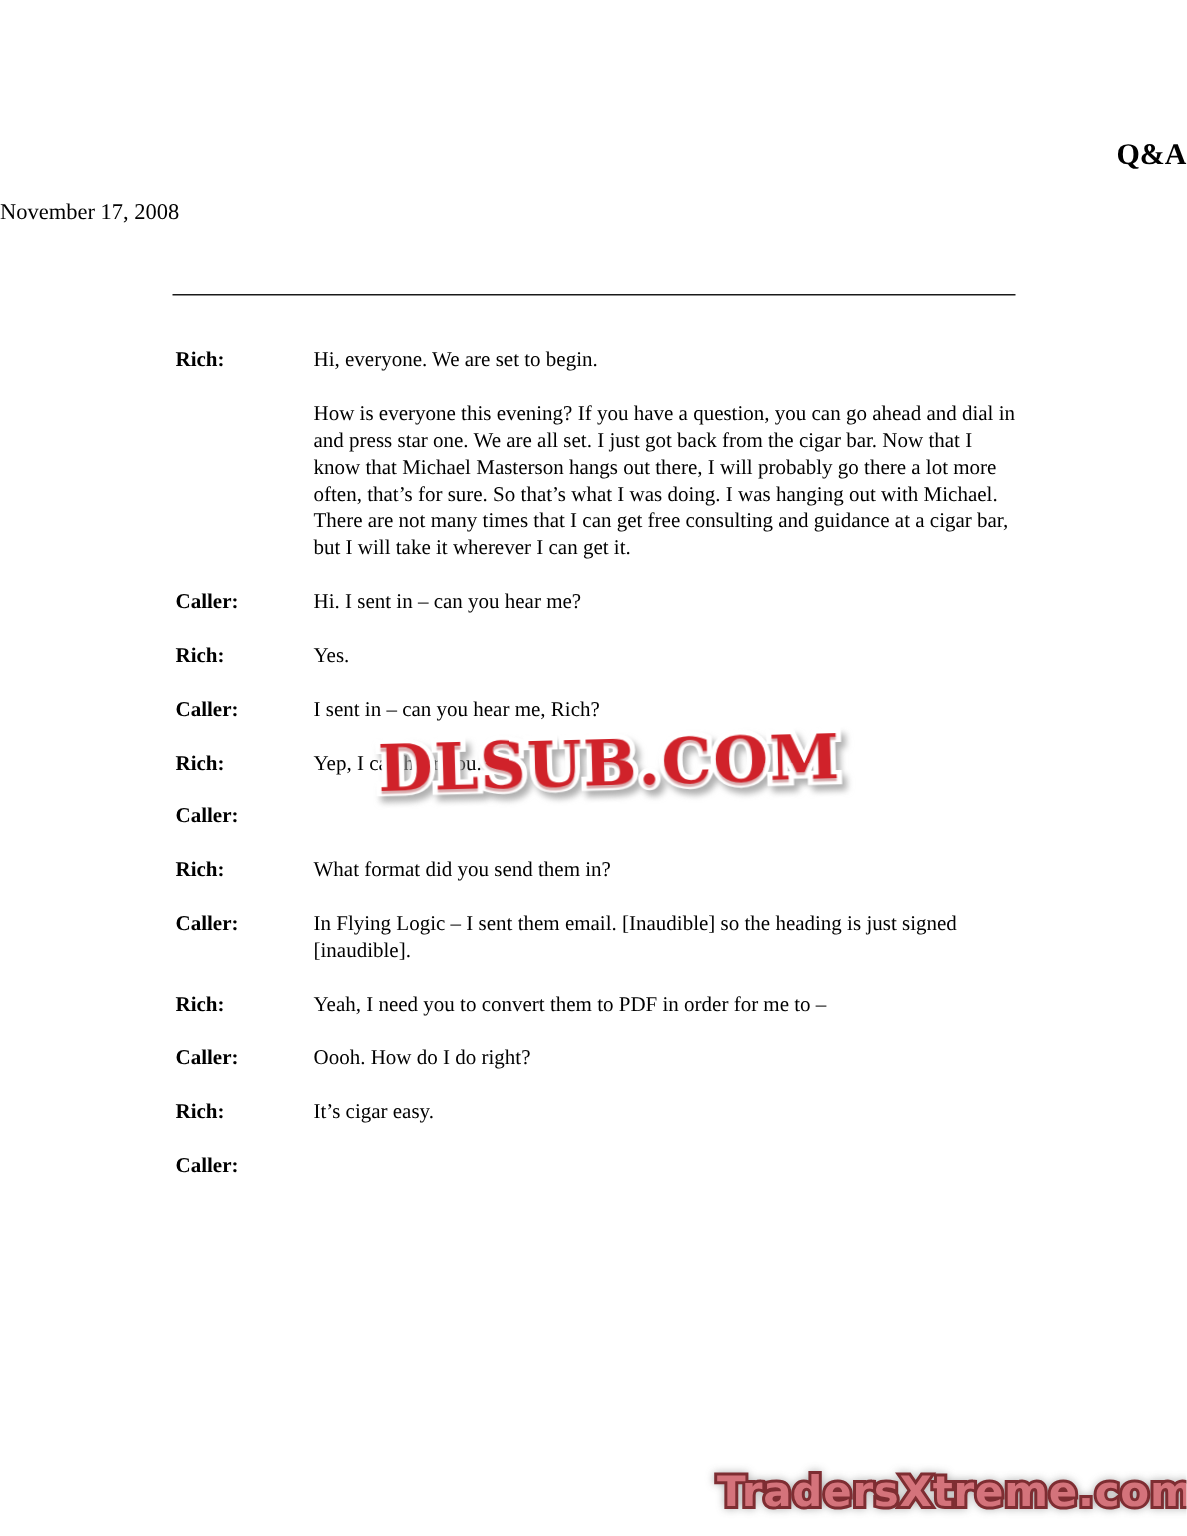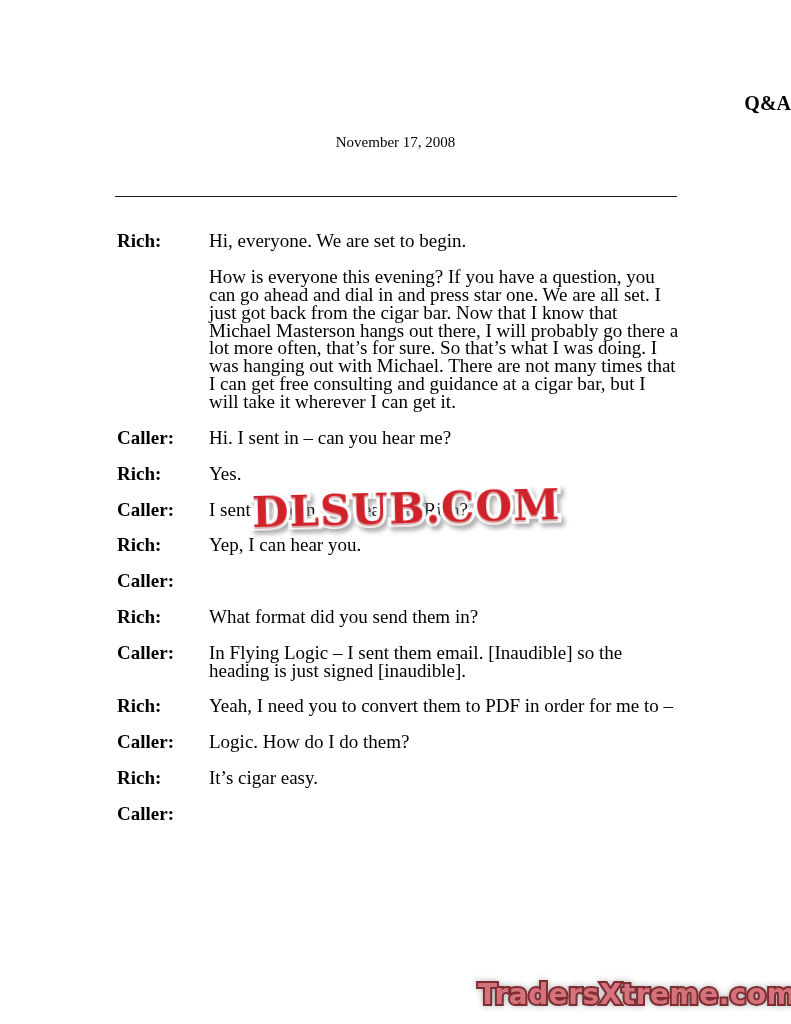--- a/index.html
+++ b/index.html
@@ -36,37 +36,36 @@
   .title {
     position: absolute;
     top: 92px; left: 0; width: 100%;
     text-align: right;
     font-size: 20px;
     font-weight: bold;
   }
   .date {
     position: absolute;
     top: 134px; left: 0; width: 100%;
-    text-align: center;
     font-size: 15px;
   }
   .rule {
     position: absolute;
     top: 196px; left: 115px;
     width: 562px; height: 0;
     border: none;
     border-top: 1px solid #1a1a1a;
   }
 
   
   .transcript {
     position: absolute;
     top: 232px; left: 117px;
     width: 562px;
-    font-size: 19px;
+    font-size: 14px;
     line-height: 17.9px;
   }
   .row {
     display: grid;
     grid-template-columns: 92px 1fr;
     margin-bottom: 17.9px;
   }
   .speaker { font-weight: bold; }
   .utterance { width: 470px; }
 
@@ -149,21 +148,21 @@
       <div class="row">
         <span class="speaker">Caller:</span>
         <span class="utterance">In Flying Logic – I sent them email. [Inaudible] so the heading is just signed [inaudible].</span>
       </div>
       <div class="row">
         <span class="speaker">Rich:</span>
         <span class="utterance">Yeah, I need you to convert them to PDF in order for me to –</span>
       </div>
       <div class="row">
         <span class="speaker">Caller:</span>
-        <span class="utterance">Logic. How do I do them?</span>
+        <span class="utterance">Oooh. How do I do right?</span>
       </div>
       <div class="row">
         <span class="speaker">Rich:</span>
         <span class="utterance">It’s cigar easy.</span>
       </div>
       <div class="row">
         <span class="speaker">Caller:</span>
       </div>
     </div>
 

